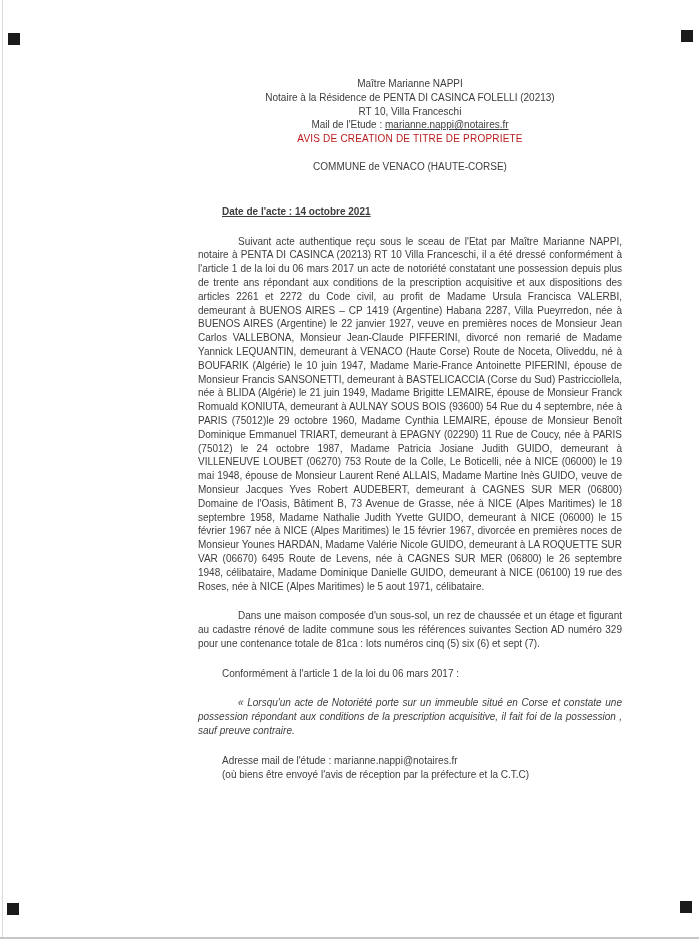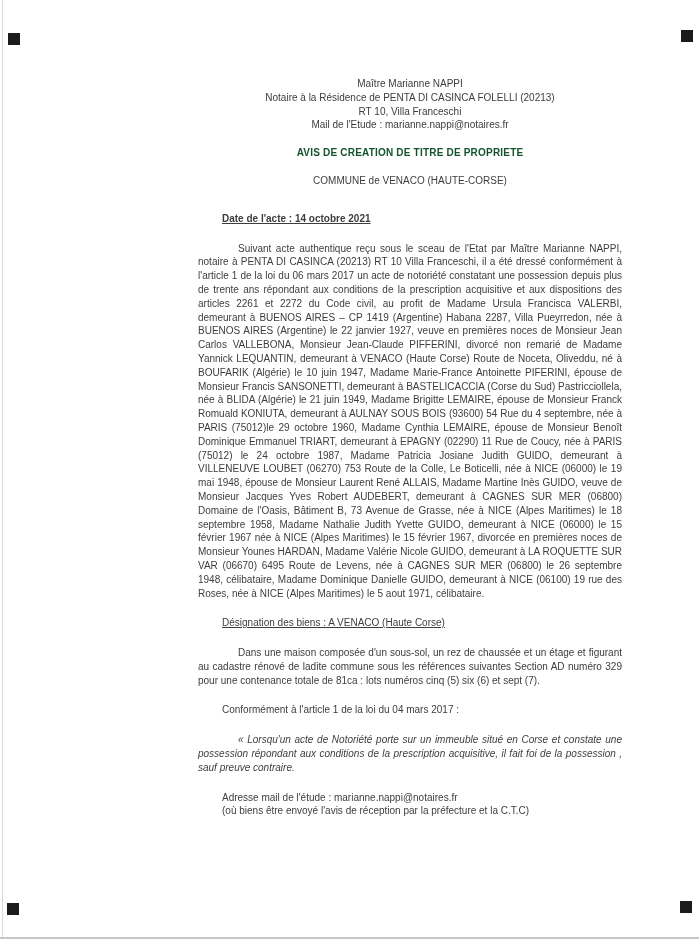--- a/index.html
+++ b/index.html
@@ -36,40 +36,39 @@
     position: absolute;
     left: 182px;
     top: 77px;
     width: 456px;
     font-size: 10px;
     line-height: 13.8px;
     color: #3d3d3d;
   }
   .centered { text-align: center; }
   .doc-title {
-    font-weight: bold;
-    color: #14532d;
-    margin-top: 14px;
+    font-weight: normal;
+    color: #b91c1c;
     letter-spacing: 0.2px;
   }
   .subtitle { margin-top: 14px; }
   .heading-line {
-    margin-top: 24px;
+    margin-top: 31px;
     padding-left: 40px;
   }
   .bold { font-weight: bold; }
   .underline { text-decoration: underline; }
   .para {
     text-align: justify;
     text-indent: 40px;
     margin: 16px;
   }
   .indent-line { padding-left: 40px; }
   .italic { font-style: italic; }
-  .email-link { }
+  .email-link { text-decoration: underline; }
 </style>
 </head>
 <body>
 
 <div class="page-edge-left"></div>
 <div class="page-edge-bottom"></div>
 
 <div class="corner-mark corner-tl"></div>
 <div class="corner-mark corner-tr"></div>
 <div class="corner-mark corner-bl"></div>
@@ -83,25 +82,24 @@
   <div class="centered"><span>Mail de l'Etude : </span><span class="email-link">marianne.nappi@notaires.fr</span></div>
 
   <div class="centered doc-title">AVIS DE CREATION DE TITRE DE PROPRIETE</div>
 
   <div class="centered subtitle">COMMUNE de VENACO (HAUTE-CORSE)</div>
 
   <div class="heading-line"><span class="bold underline">Date de l'acte : 14 octobre 2021</span></div>
 
   <p class="para">Suivant acte authentique reçu sous le sceau de l'Etat par Maître Marianne NAPPI, notaire à PENTA DI CASINCA (20213) RT 10 Villa Franceschi, il a été dressé conformément à l'article 1 de la loi du 06 mars 2017 un acte de notoriété constatant une possession depuis plus de trente ans répondant aux conditions de la prescription acquisitive et aux dispositions des articles 2261 et 2272 du Code civil, au profit de Madame Ursula Francisca VALERBI, demeurant à BUENOS AIRES – CP 1419 (Argentine) Habana 2287, Villa Pueyrredon, née à BUENOS AIRES (Argentine) le 22 janvier 1927, veuve en premières noces de Monsieur Jean Carlos VALLEBONA, Monsieur Jean-Claude PIFFERINI, divorcé non remarié de Madame Yannick LEQUANTIN, demeurant à VENACO (Haute Corse) Route de Noceta, Oliveddu, né à BOUFARIK (Algérie) le 10 juin 1947, Madame Marie-France Antoinette PIFERINI, épouse de Monsieur Francis SANSONETTI, demeurant à BASTELICACCIA (Corse du Sud) Pastricciollela, née à BLIDA (Algérie) le 21 juin 1949, Madame Brigitte LEMAIRE, épouse de Monsieur Franck Romuald KONIUTA, demeurant à AULNAY SOUS BOIS (93600) 54 Rue du 4 septembre, née à PARIS (75012)le 29 octobre 1960, Madame Cynthia LEMAIRE, épouse de Monsieur Benoît Dominique Emmanuel TRIART, demeurant à EPAGNY (02290) 11 Rue de Coucy, née à PARIS (75012) le 24 octobre 1987, Madame Patricia Josiane Judith GUIDO, demeurant à VILLENEUVE LOUBET (06270) 753 Route de la Colle, Le Boticelli, née à NICE (06000) le 19 mai 1948, épouse de Monsieur Laurent René ALLAIS, Madame Martine Inès GUIDO, veuve de Monsieur Jacques Yves Robert AUDEBERT, demeurant à CAGNES SUR MER (06800) Domaine de l'Oasis, Bâtiment B, 73 Avenue de Grasse, née à NICE (Alpes Maritimes) le 18 septembre 1958, Madame Nathalie Judith Yvette GUIDO, demeurant à NICE (06000) le 15 février 1967 née à NICE (Alpes Maritimes) le 15 février 1967, divorcée en premières noces de Monsieur Younes HARDAN, Madame Valérie Nicole GUIDO, demeurant à LA ROQUETTE SUR VAR (06670) 6495 Route de Levens, née à CAGNES SUR MER (06800) le 26 septembre 1948, célibataire, Madame Dominique Danielle GUIDO, demeurant  à NICE (06100) 19 rue des Roses, née à NICE (Alpes Maritimes) le  5 aout 1971, célibataire.</p>
 
-  <div class="indent-line"><span class="underline">Désignation des biens : A VENACO (Haute Corse)</span></div>
 
   <p class="para">Dans une maison composée d'un sous-sol, un rez de chaussée et un étage et figurant au cadastre rénové de ladite commune sous les références suivantes Section AD numéro 329 pour une contenance totale de 81ca : lots numéros cinq (5) six (6) et sept (7).</p>
 
-  <div class="indent-line">Conformément à l'article 1 de la loi du 04 mars 2017 :</div>
+  <div class="indent-line">Conformément à l'article 1 de la loi du 06 mars 2017 :</div>
 
   <p class="para italic">« Lorsqu'un acte de Notoriété porte sur un immeuble situé en Corse et constate une possession répondant aux conditions de la prescription acquisitive, il fait foi de la possession , sauf preuve contraire.</p>
 
 
   <div class="indent-line">Adresse mail de l'étude : marianne.nappi@notaires.fr</div>
 
   <div class="indent-line">(où biens être envoyé l'avis de réception par la préfecture et la C.T.C)</div>
 
 </div>
 

